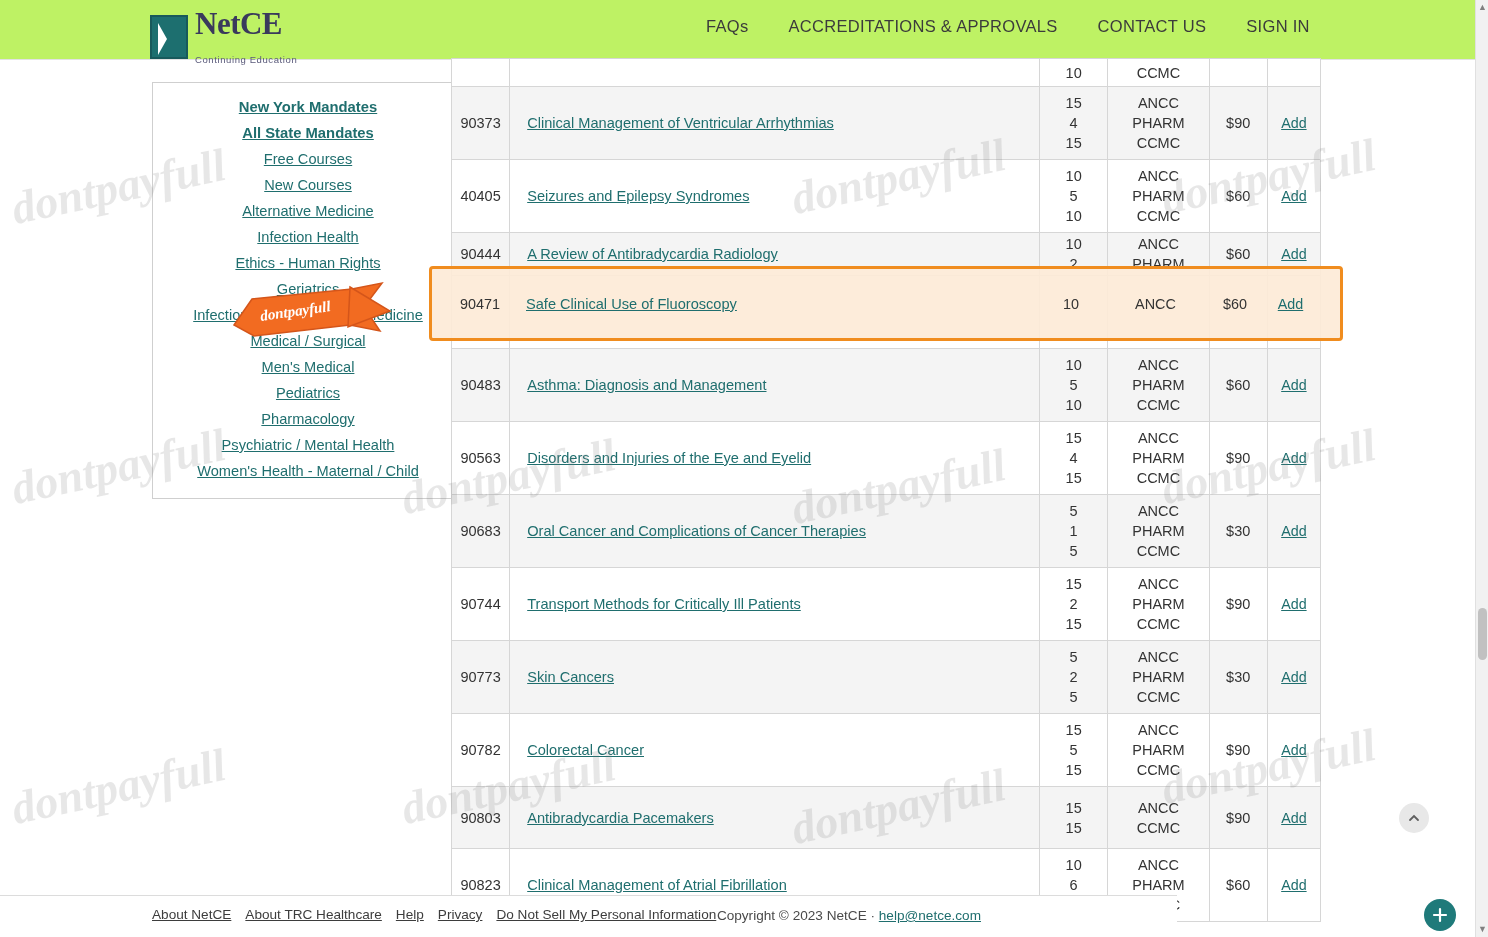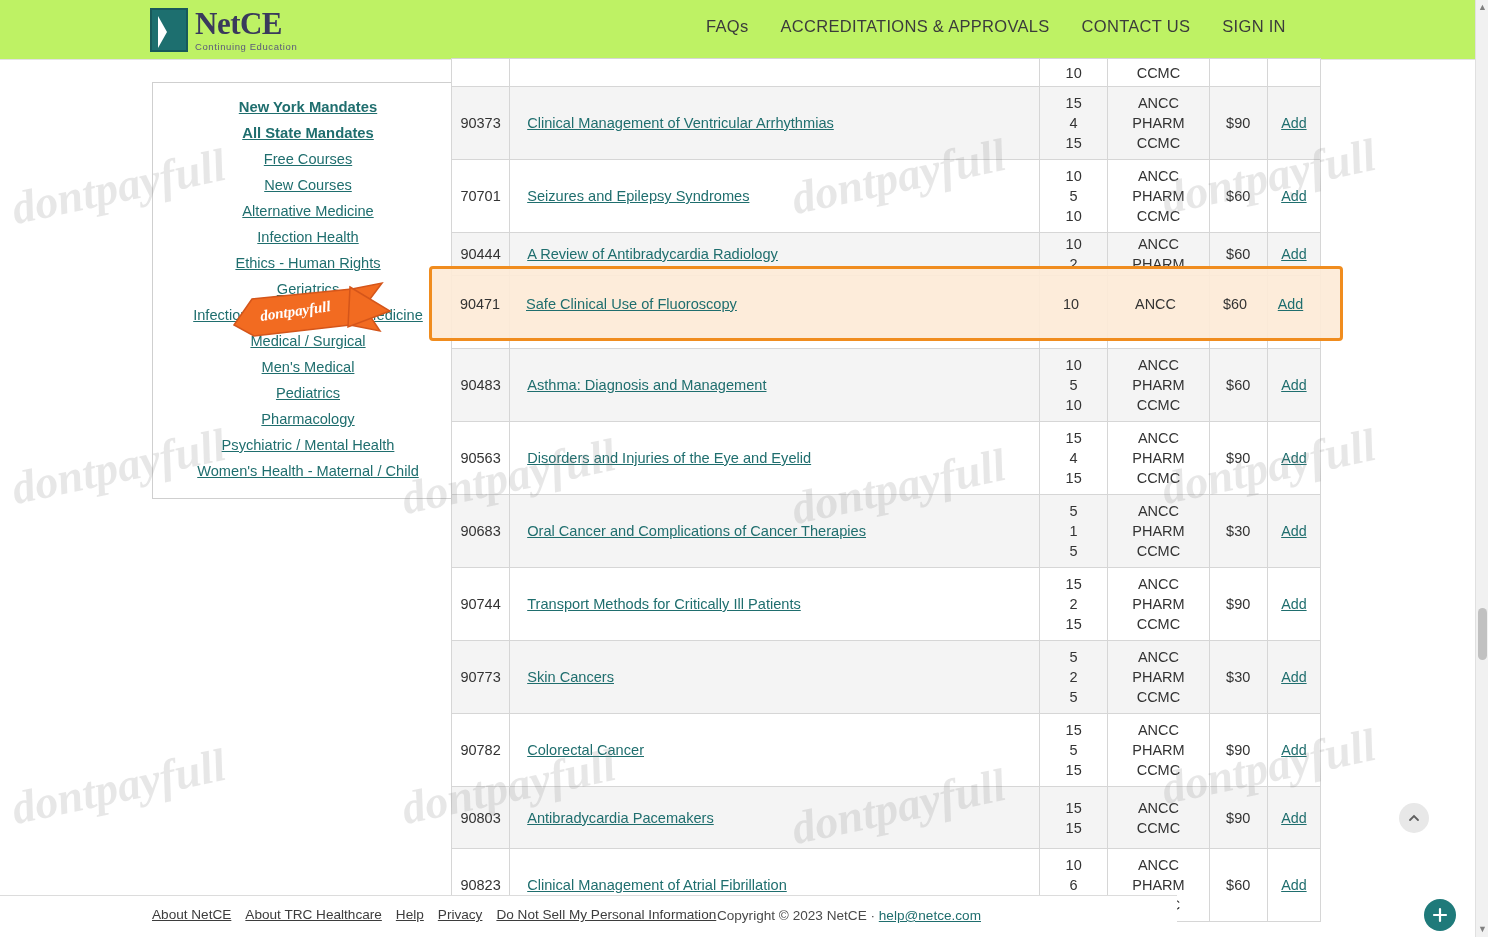--- a/index.html
+++ b/index.html
@@ -44,25 +44,25 @@
     border-bottom: 16px solid transparent;
   }
   .logo-text { margin-left: 7px; }
   .logo-netce {
     font-size: 31px; font-weight: bold; color: #3a3a5c;
     letter-spacing: -0.5px; line-height: 1;
     font-family: "Liberation Serif", serif;
   }
   .logo-sub {
     font-size: 9.5px; color: #5a5a7a; letter-spacing: 0.6px;
-    margin-top: 2px;
+    margin-top: 15px;
   }
   .nav {
     position: absolute; left: 690px; top: 17px;
-    display: flex; align-items: center; gap: 0; text-align: center;
+    display: flex; align-items: center; gap: 8px; text-align: center;
   }
   .nav a {
     color: #3b3b3b; text-decoration: none;
     font-size: 16.5px; padding: 0 16px;
     letter-spacing: 0.3px;
   }
 
   
   .sidebar {
     position: absolute; left: 152px; top: 82px;
@@ -294,21 +294,21 @@
           </td>
           <td class="c-hours">15<br>4<br>15</td>
           <td class="c-accred">ANCC<br>PHARM<br>CCMC</td>
           <td class="c-price">$90</td>
           <td class="c-add">
             <a href="#">Add</a>
           </td>
         </tr>
 
         <tr class="plain row-tall">
-          <td class="c-id">70701</td>
+          <td class="c-id">40405</td>
           <td class="c-title">
             <a href="#">Seizures and Epilepsy Syndromes</a>
           </td>
           <td class="c-hours">10<br>5<br>10</td>
           <td class="c-accred">ANCC<br>PHARM<br>CCMC</td>
           <td class="c-price">$60</td>
           <td class="c-add">
             <a href="#">Add</a>
           </td>
         </tr>

